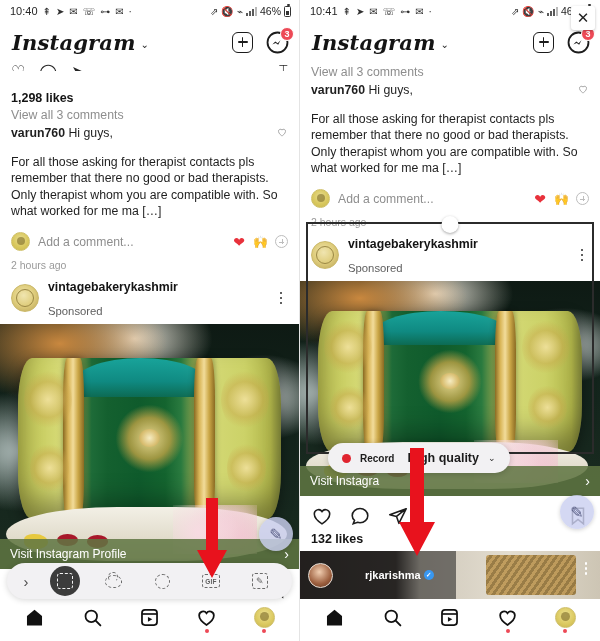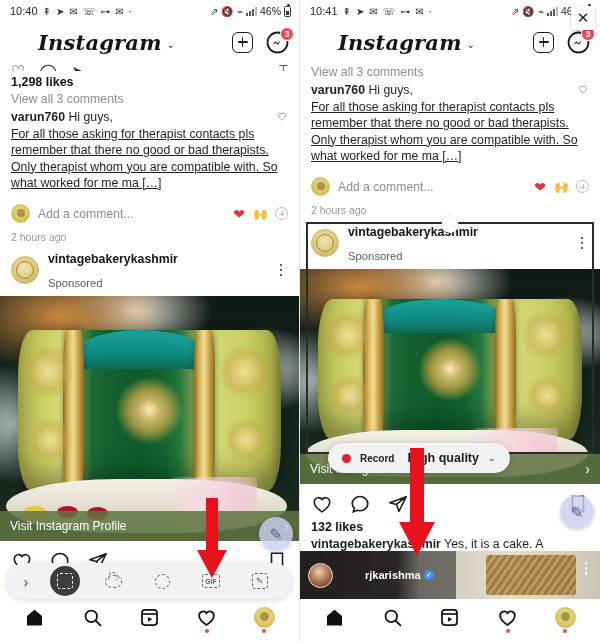--- a/index.html
+++ b/index.html
@@ -43,21 +43,20 @@
   .bars s:nth-child(1) { height: 3px; }
   .bars s:nth-child(2) { height: 5px; }
   .bars s:nth-child(3) { height: 7px; }
   .bars s:nth-child(4) { height: 9px; background: #b9b9b9; }
 
   
   .igheader {
     height: 40px; display: flex; align-items: center;
     justify-content: space-between; padding: 0 10px 0 12px;
     background: #fff;
-    margin-left: 26px;
   }
   .logo {
     font-family: "DejaVu Serif", serif; font-style: italic;
     font-size: 21px; font-weight: 600; color: #141414;
     letter-spacing: .2px;
   }
   .logo-row { display: flex; align-items: center; gap: 5px; }
   .chev { font-size: 10px; color: #262626; transform: translateY(2px); }
   .hdr-icons { display: flex; align-items: center; gap: 13px; position: relative; }
   .plus-box {
@@ -77,32 +76,32 @@
     border: 1.5px solid #fff; padding: 0 2px;
   }
 
   
   .feed { padding: 0 11px; }
   .cut-icons {
     display: flex; gap: 14px; height: 9px; overflow: hidden;
     align-items: flex-start; color: #262626; justify-content: space-between;
   }
   .cut-left { display: flex; gap: 14px; }
-  .likes { font-size: 12.5px; font-weight: 700; color: #141414; margin-top: 4px; }
+  .likes { font-size: 12.5px; font-weight: 700; color: #141414; margin-top: 20px; }
   .cap {
     font-size: 12.3px; color: #1f1f1f; line-height: 16.5px; margin-top: 3px;
     word-wrap: break-word;
   }
   .cap b { font-weight: 700; }
   .viewall { font-size: 12.3px; color: #8e8e8e; margin-top: 3px; }
   .caprow { display: flex; justify-content: space-between; align-items: flex-start; }
   .heart-o {
     width: 12px; height: 12px; flex: 0 0 auto; margin-top: 4px; color: #8e8e8e;
   }
-  .body-text { font-size: 12.3px; color: #1f1f1f; line-height: 16.5px; margin-top: 0; text-decoration: underline; }
+  .body-text { font-size: 12.3px; color: #1f1f1f; line-height: 16.5px; margin-top: 12px; }
 
   .addrow {
     display: flex; align-items: center; gap: 8px; margin-top: 11px; height: 22px;
   }
   .mini-av {
     width: 19px; height: 19px; border-radius: 50%; flex: 0 0 auto;
     background: radial-gradient(circle at 50% 38%, #e8dd93 0%, #d9c85e 55%, #c9b84e 100%);
     border: 1px solid #cfc067; position: relative; overflow: hidden;
   }
   .mini-av::after {

